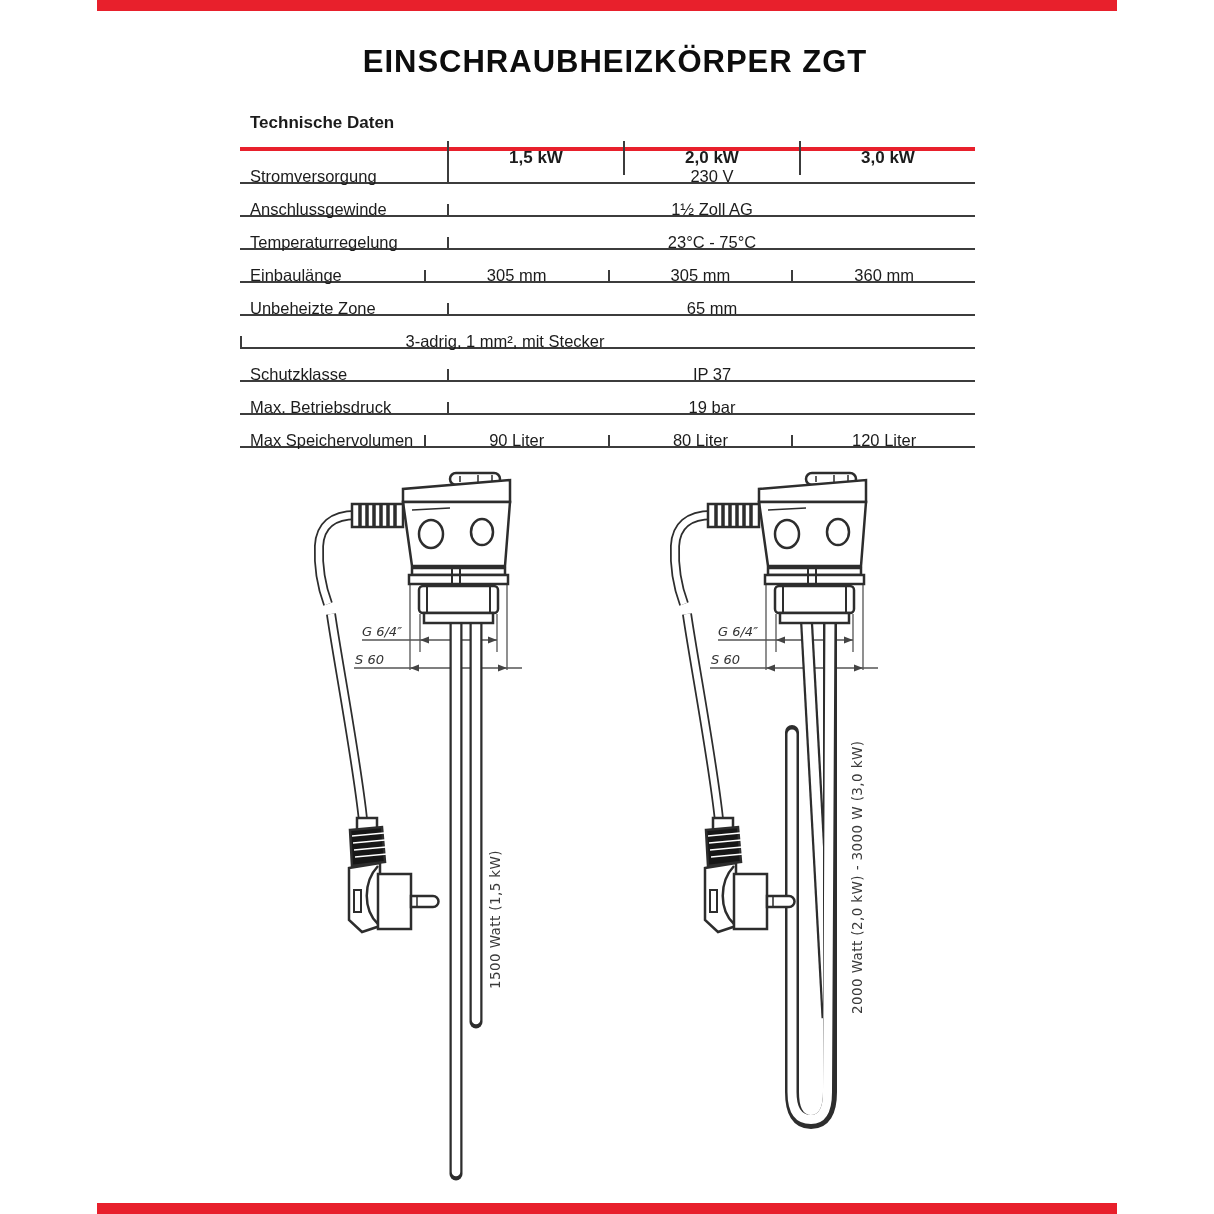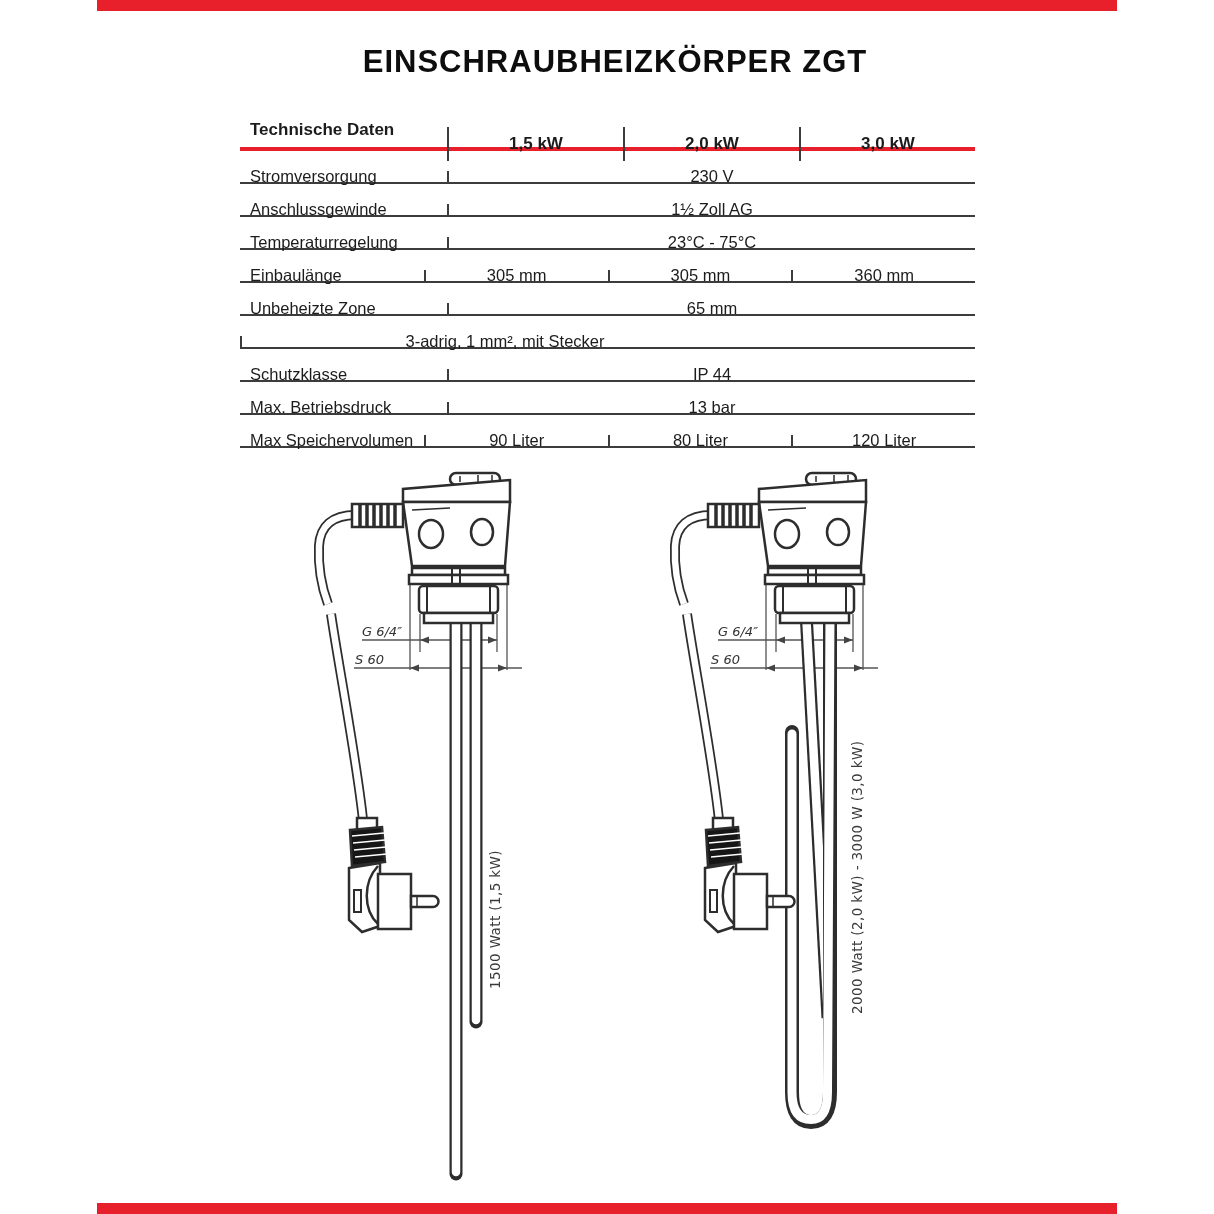--- a/index.html
+++ b/index.html
@@ -9,21 +9,21 @@
   }
   .accent-bar{position:absolute;left:97px;width:1020px;height:11px;background:#e8202c;}
   .accent-bar.top{top:0;}
   .accent-bar.bottom{top:1203px;}
   .doc-title{
     position:absolute;top:44px;left:8px;width:100%;text-align:center;
     font-size:31px;font-weight:bold;letter-spacing:1px;color:#0d0d0d;
   }
   
   .spec-table{position:absolute;left:240px;top:113px;width:735px;font-size:16.5px;}
-  .t-header{display:flex;height:34px;align-items:center;}
+  .t-header{display:flex;height:34px;align-items:flex-start;}
   .t-header .h-label{width:207px;font-weight:bold;font-size:17px;padding-left:10px;box-sizing:border-box;}
   .t-header .h-col{width:176px;text-align:center;font-weight:bold;font-size:17px;
     border-left:2px solid #3c3c3c;box-sizing:border-box;height:100%;display:flex;align-items:center;justify-content:center;margin-top:28px;}
   .red-rule{height:4px;background:#e8202c;}
   .trow{display:flex;height:31px;border-bottom:2px solid #3c3c3c;align-items:stretch;}
   .cell{display:flex;align-items:center;box-sizing:border-box;margin-top:20px;}
   .cell.label{width:207px;padding-left:10px;}
   .cell.vspan{width:528px;justify-content:center;border-left:2px solid #3c3c3c;}
   .cell.vcol{width:208px;justify-content:center;border-left:2px solid #3c3c3c;}
   
@@ -74,25 +74,25 @@
   </div>
   <div class="trow">
     <div class="cell label">Unbeheizte Zone</div>
     <div class="cell vspan">65 mm</div>
   </div>
   <div class="trow">
     <div class="cell vspan">3-adrig, 1 mm², mit Stecker</div>
   </div>
   <div class="trow">
     <div class="cell label">Schutzklasse</div>
-    <div class="cell vspan">IP 44</div>
+    <div class="cell vspan">IP 37</div>
   </div>
   <div class="trow">
     <div class="cell label">Max. Betriebsdruck</div>
-    <div class="cell vspan">13 bar</div>
+    <div class="cell vspan">19 bar</div>
   </div>
   <div class="trow">
     <div class="cell label">Max Speichervolumen</div>
     <div class="cell vcol">90 Liter</div>
     <div class="cell vcol">80 Liter</div>
     <div class="cell vcol">120 Liter</div>
   </div>
 </div>
 
 <svg class="drawing" style="left:300px;top:462px;" width="270" height="726" viewBox="0 0 270 726">

